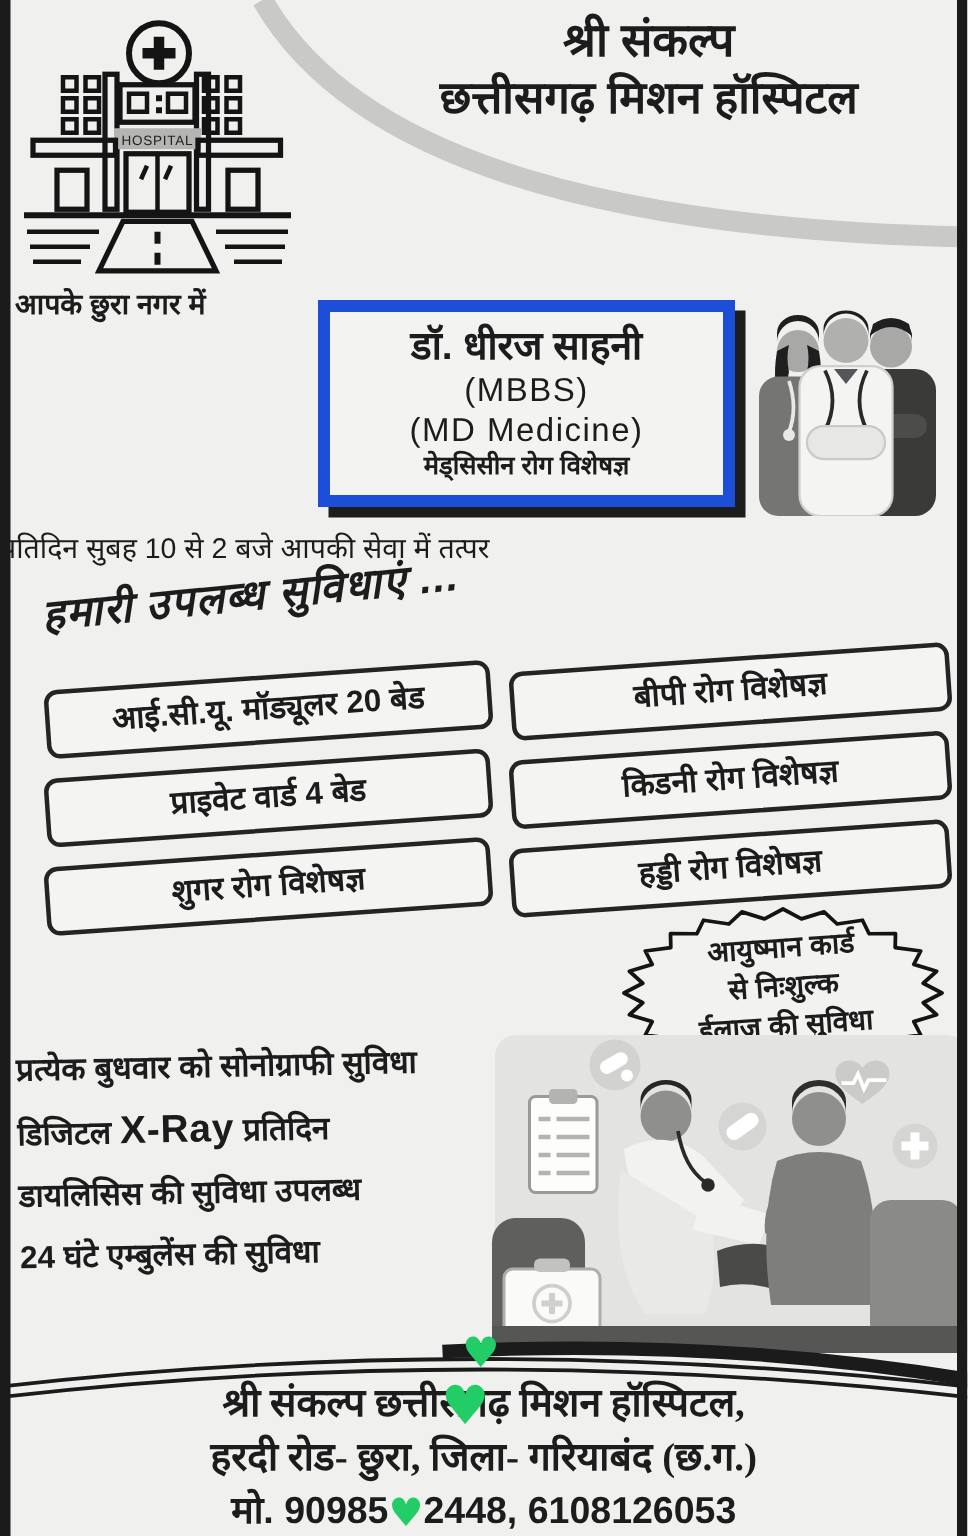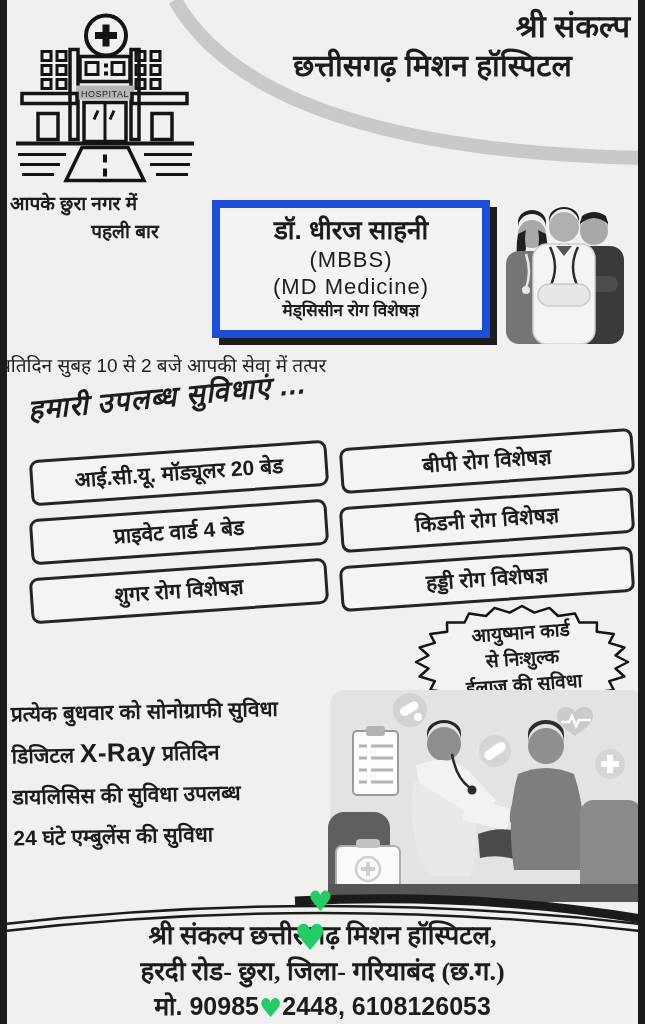--- a/index.html
+++ b/index.html
@@ -9,21 +9,21 @@
     font-family:"Liberation Sans","DejaVu Sans",sans-serif;
     color:#1c1c1c;
   }
   .abs{position:absolute;}
   .edge{position:absolute;top:0;bottom:0;width:7px;background:#1b1b1b;}
   .edge.left{left:0;} .edge.right{right:0;}
   
   .tagline{left:10px;top:190px;width:185px;font-size:19px;font-weight:bold;line-height:28px;}
   .tagline .l2{text-align:center;padding-left:45px;}
   .title{left:235px;top:8px;width:395px;text-align:center;font-weight:bold;}
-  .title .t1{font-size:31px;line-height:38px;text-align:right;}
+  .title .t1{font-size:31px;line-height:38px;}
   .title .t2{font-size:30px;line-height:40px;}
   .title .t3{font-size:27px;line-height:40px;margin-top:8px;}
   
   .docbox{
     left:212px;top:200px;width:254px;background:#f3f3f1;
     border:8px solid #1d4ed8;box-shadow:7px 7px 0 #1d1d1d;
     text-align:center;padding:6px 4px 8px 4px;
   }
   .docbox .name{font-size:26px;font-weight:bold;line-height:32px;}
   .docbox .deg{font-size:22px;font-weight:normal;line-height:27px;letter-spacing:1px;}
@@ -107,21 +107,20 @@
     <rect x="140" y="104" width="20" height="26"></rect>
     <path d="M4,134 H182" stroke-width="4"></path>
     <path d="M70,138 L116,138 L132,171 L54,171 Z"></path>
     <path d="M93,145 V153 M93,159 V167" stroke-width="4"></path>
     <path d="M6,145 H54 M8,155 H48 M10,165 H42" stroke-width="3"></path>
     <path d="M132,145 H180 M138,155 H178 M144,165 H176" stroke-width="3"></path>
   </svg>
 
   <div class="abs tagline">
     <div>आपके छुरा नगर में</div>
-    <div class="l2">पहली बार</div>
   </div>
 
   <div class="abs title">
     <div class="t1">श्री संकल्प</div>
     <div class="t2">छत्तीसगढ़ मिशन हॉस्पिटल</div>
   </div>
 
   <div class="abs docbox">
     <div class="name">डॉ. धीरज साहनी</div>
     <div class="deg">(MBBS)</div>

